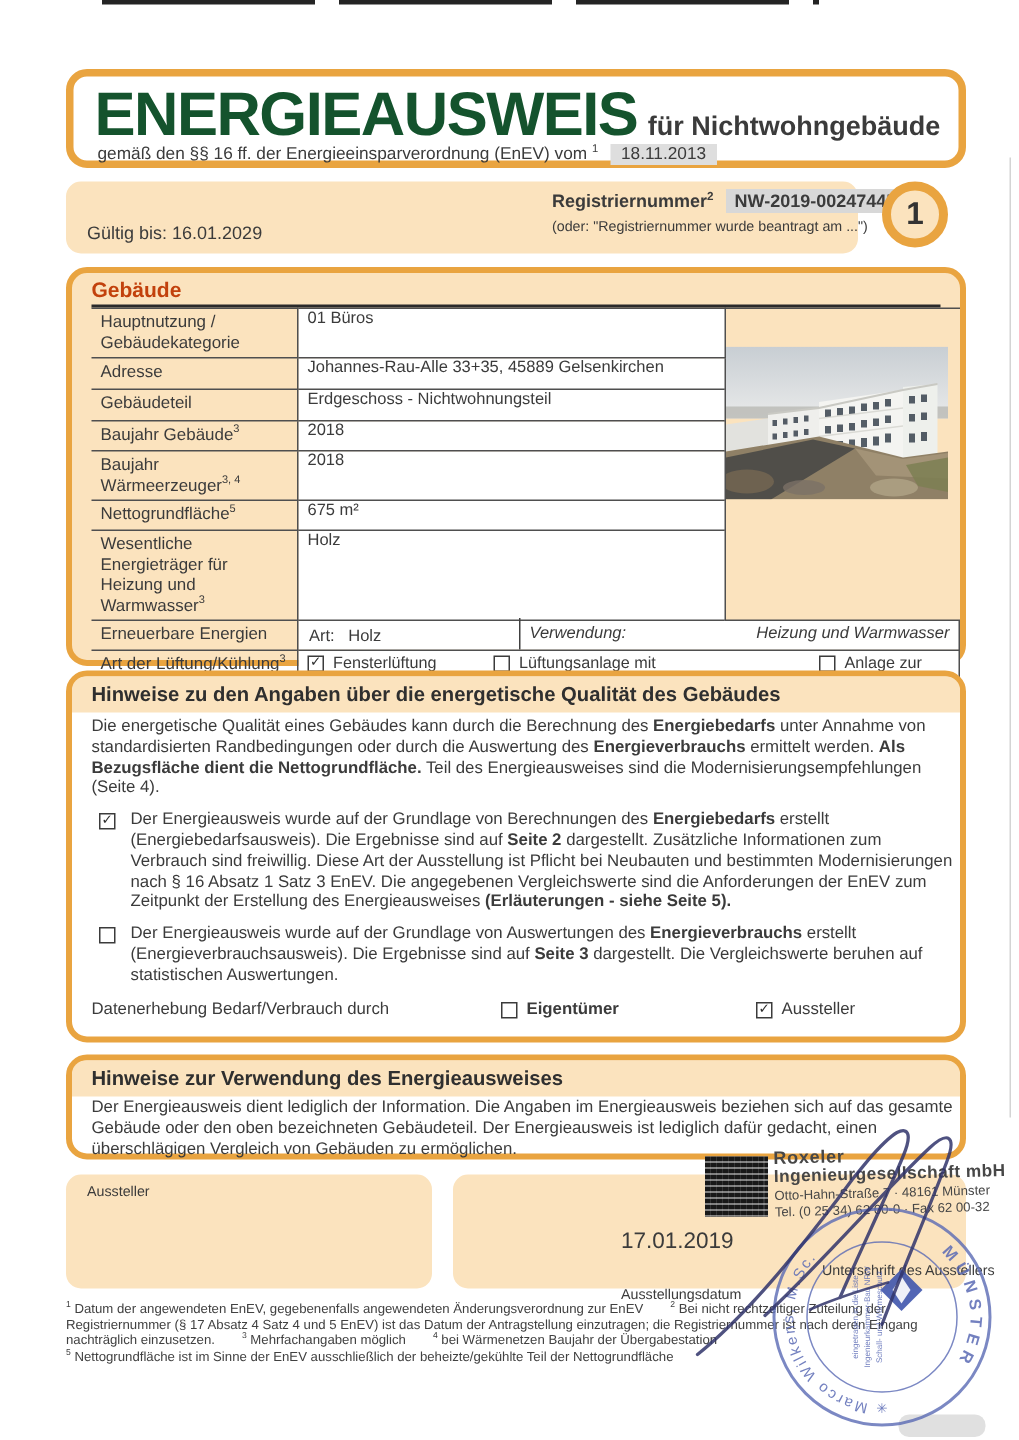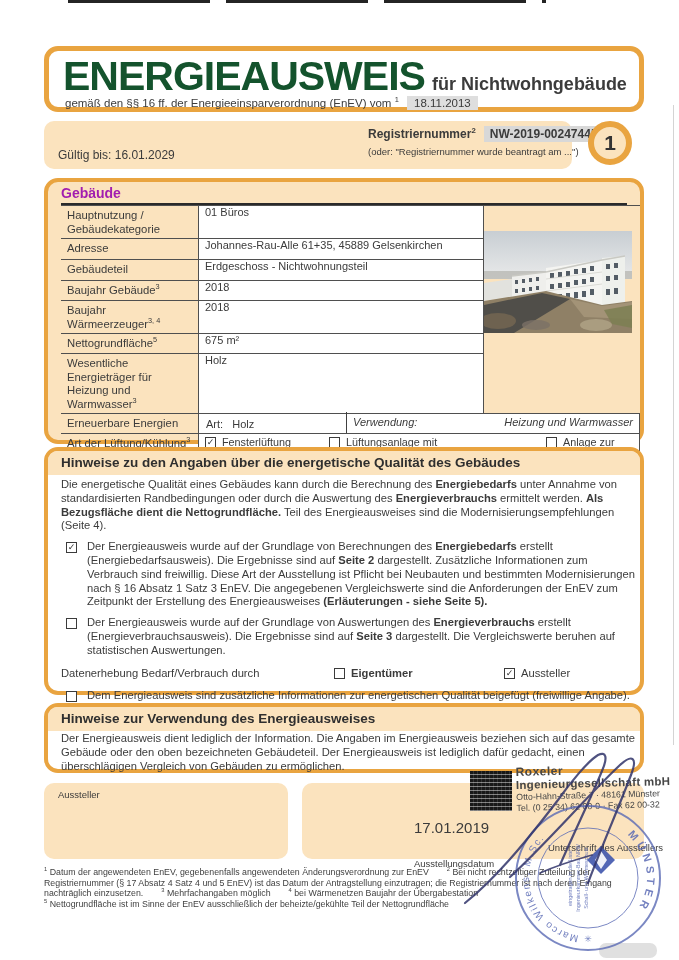--- a/index.html
+++ b/index.html
@@ -32,21 +32,21 @@
   .reg-valid{position:absolute;left:14px;top:27px;font-size:12px;}
   .reg-line{position:absolute;left:324px;top:6px;font-size:12px;font-weight:bold;white-space:nowrap;}
   .reg-chip{background:#d8d8d8;padding:1px 6px;margin-left:8px;}
   .reg-note{position:absolute;left:324px;top:25px;font-size:9.5px;white-space:nowrap;}
   .badge{position:absolute;left:588px;top:121px;width:44px;height:44px;border:6px solid #E9A440;
     border-radius:50%;background:#FBE3BE;box-sizing:border-box;text-align:center;
     font-size:21px;font-weight:bold;line-height:32px;color:#333;}
 
   
   .geb{left:44px;top:178px;width:600px;height:266px;background:#FBE3BE;}
-  .sec-title{position:absolute;left:13px;top:3px;font-size:14px;font-weight:bold;color:#a21caf;}
+  .sec-title{position:absolute;left:13px;top:3px;font-size:14px;font-weight:bold;color:#c2410c;}
   .geb-rule{position:absolute;left:13px;top:21px;width:566px;height:2px;background:#2a2a2a;}
   .gtab{position:absolute;left:13px;top:23px;border-collapse:collapse;table-layout:fixed;}
   .gtab td{border:1px solid #4f4f4f;padding:2px 6px;vertical-align:top;box-sizing:border-box;}
   .gtab td.lab{border-left:none;font-size:11.3px;line-height:13.5px;background:transparent;padding-top:3px;}
   .gtab td.val{background:#fff;font-size:11px;line-height:13px;padding-top:0;}
   .gtab td.pho{border-right:none;background:transparent;position:relative;padding:0;}
   .photo-wrap{position:absolute;left:0;top:25px;width:148px;height:102px;overflow:hidden;}
   .gtab tr.rgap td{border-left:none;border-right:none;background:transparent;padding:0;height:5px;}
   .split{display:flex;height:100%;}
   .split .part-a{width:136px;}
@@ -202,21 +202,21 @@
               <polygon points="120,79 148,74 148,97 128,93" fill="#7d7f52" opacity=".85"></polygon>
               <ellipse cx="14" cy="90" rx="18" ry="8" fill="#6e6250"></ellipse>
               <ellipse cx="52" cy="94" rx="14" ry="5" fill="#7a7066" opacity=".8"></ellipse>
               <ellipse cx="112" cy="94" rx="16" ry="6" fill="#b0a487" opacity=".8"></ellipse>
             </svg>
           </div>
         </td>
       </tr>
       <tr style="height:21px">
         <td class="lab"><span>Adresse</span><sup></sup></td>
-        <td class="val">Johannes-Rau-Alle 61+35, 45889 Gelsenkirchen</td>
+        <td class="val">Johannes-Rau-Alle 33+35, 45889 Gelsenkirchen</td>
       </tr>
       <tr style="height:21px">
         <td class="lab"><span>Gebäudeteil</span><sup></sup></td>
         <td class="val">Erdgeschoss - Nichtwohnungsteil</td>
       </tr>
       <tr style="height:20px">
         <td class="lab"><span>Baujahr Gebäude</span><sup>3</sup></td>
         <td class="val">2018</td>
       </tr>
       <tr style="height:20px">
@@ -334,24 +334,20 @@
       <div class="daten">
         <span>Datenerhebung Bedarf/Verbrauch durch</span>
         <span class="dopt" style="left:273px;font-weight:bold;">
             <span class="cb"></span>
             <span>Eigentümer</span>
           </span>
         <span class="dopt" style="left:443px;">
             <span class="cb on">✓</span>
             <span>Aussteller</span>
           </span>
-      </div>
-      <div class="hitem">
-        <span class="cb"></span>
-        <div class="htext">Dem Energieausweis sind zusätzliche Informationen zur energetischen Qualität beigefügt (freiwillige Angabe).</div>
       </div>
     </div>
   </div>
 
   <div class="obox hv">
     <div class="band">Hinweise zur Verwendung des Energieausweises</div>
     <div class="hbody">Der Energieausweis dient lediglich der Information. Die Angaben im Energieausweis beziehen sich auf das gesamte Gebäude oder den oben bezeichneten Gebäudeteil. Der Energieausweis ist lediglich dafür gedacht, einen überschlägigen Vergleich von Gebäuden zu ermöglichen.</div>
   </div>
 
   <div class="ofill fbox-l">

